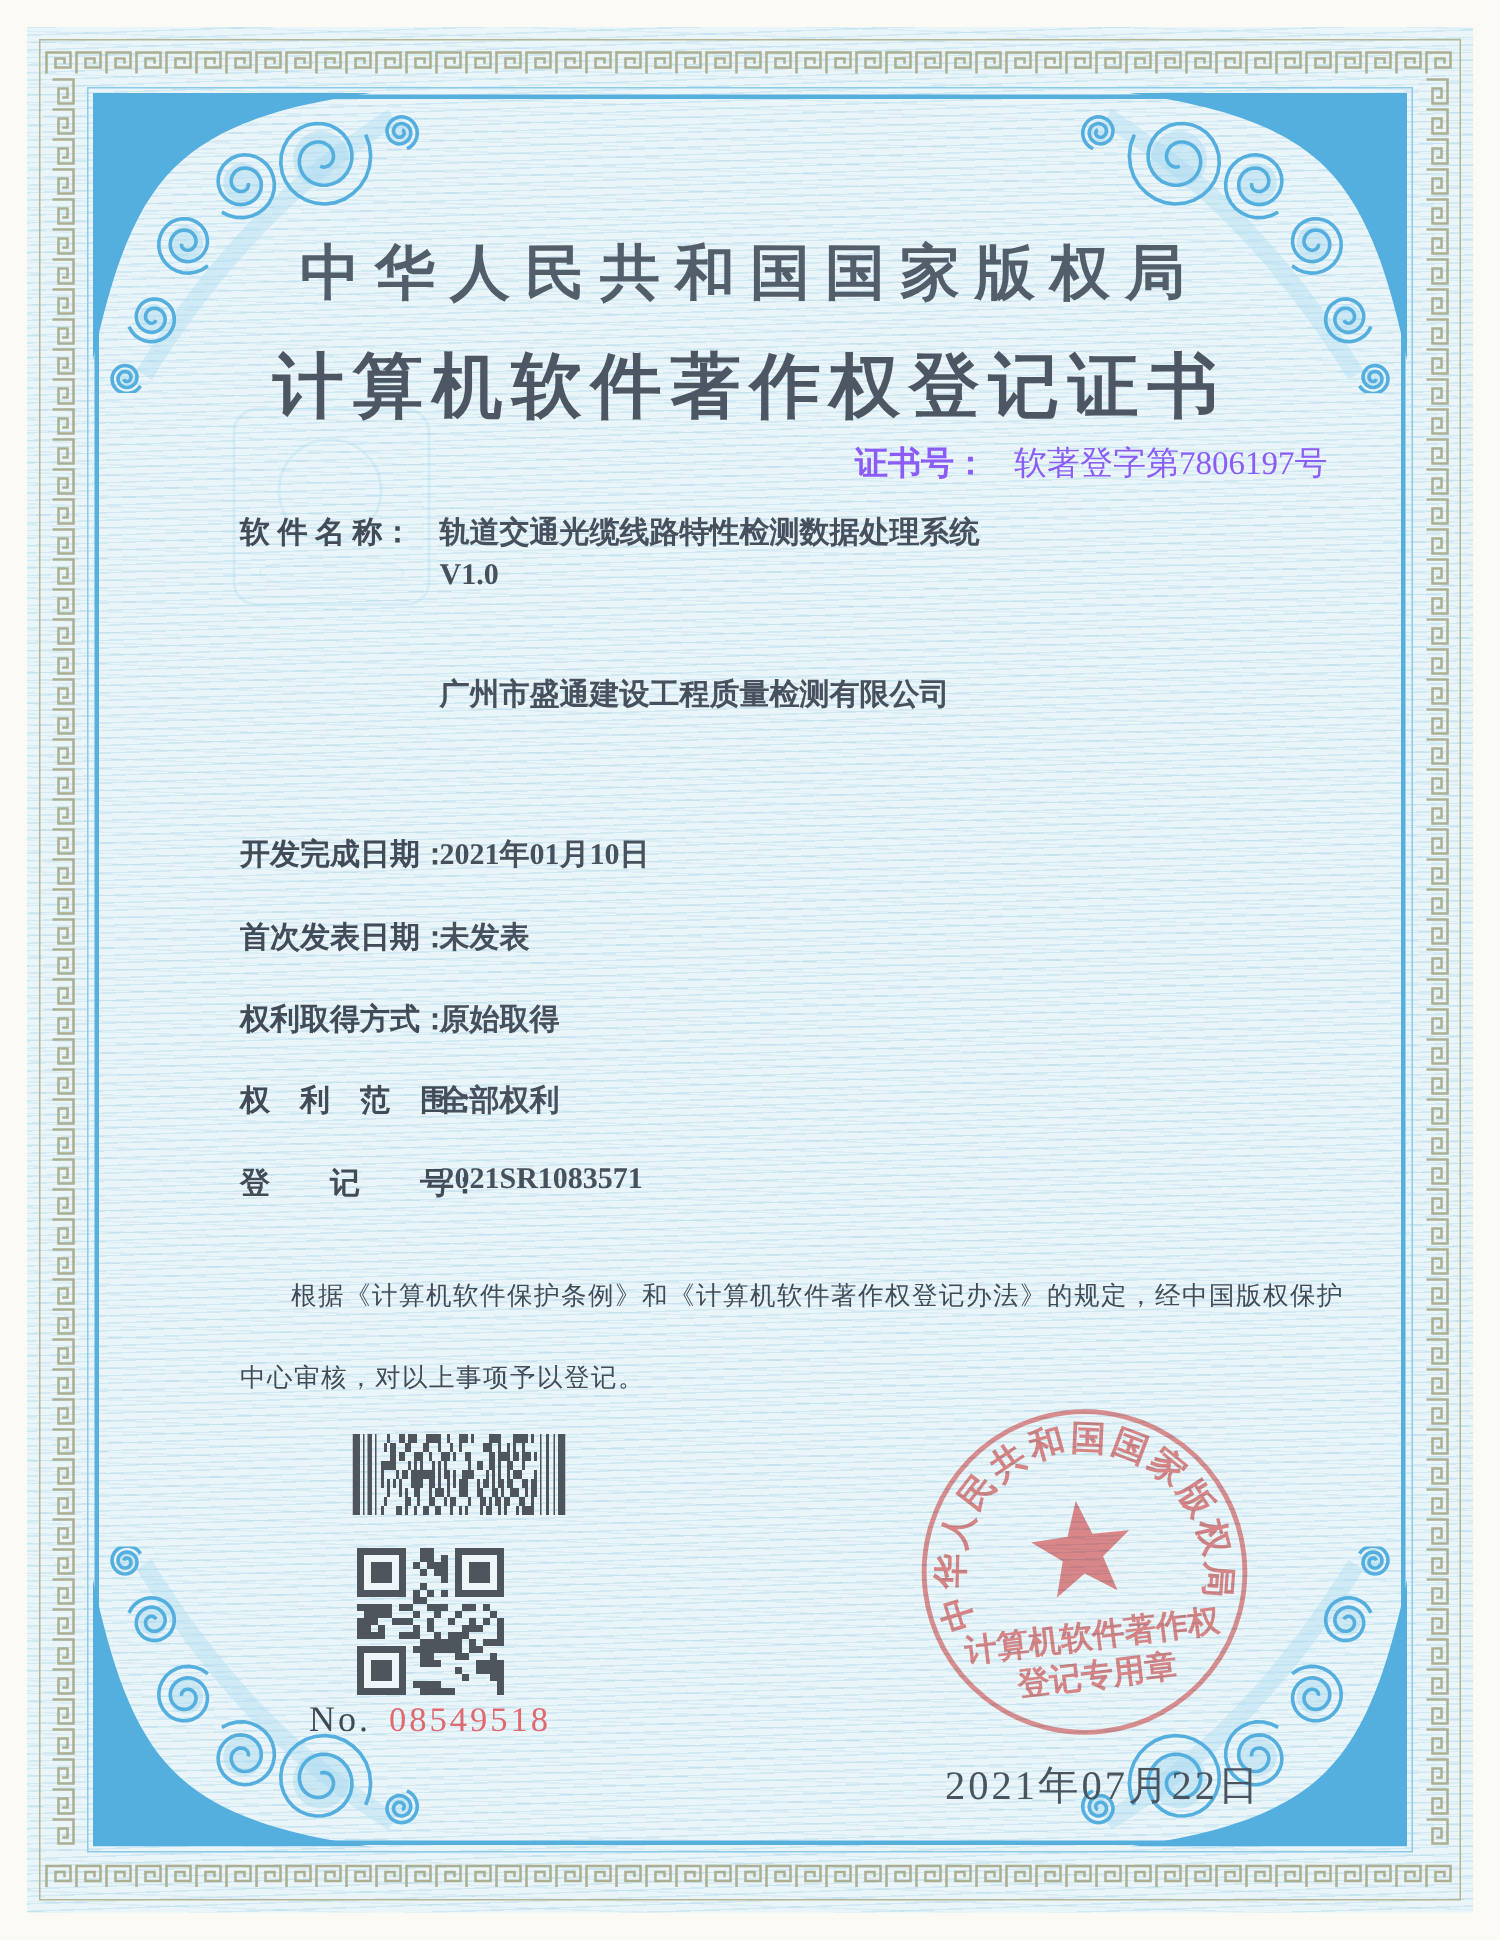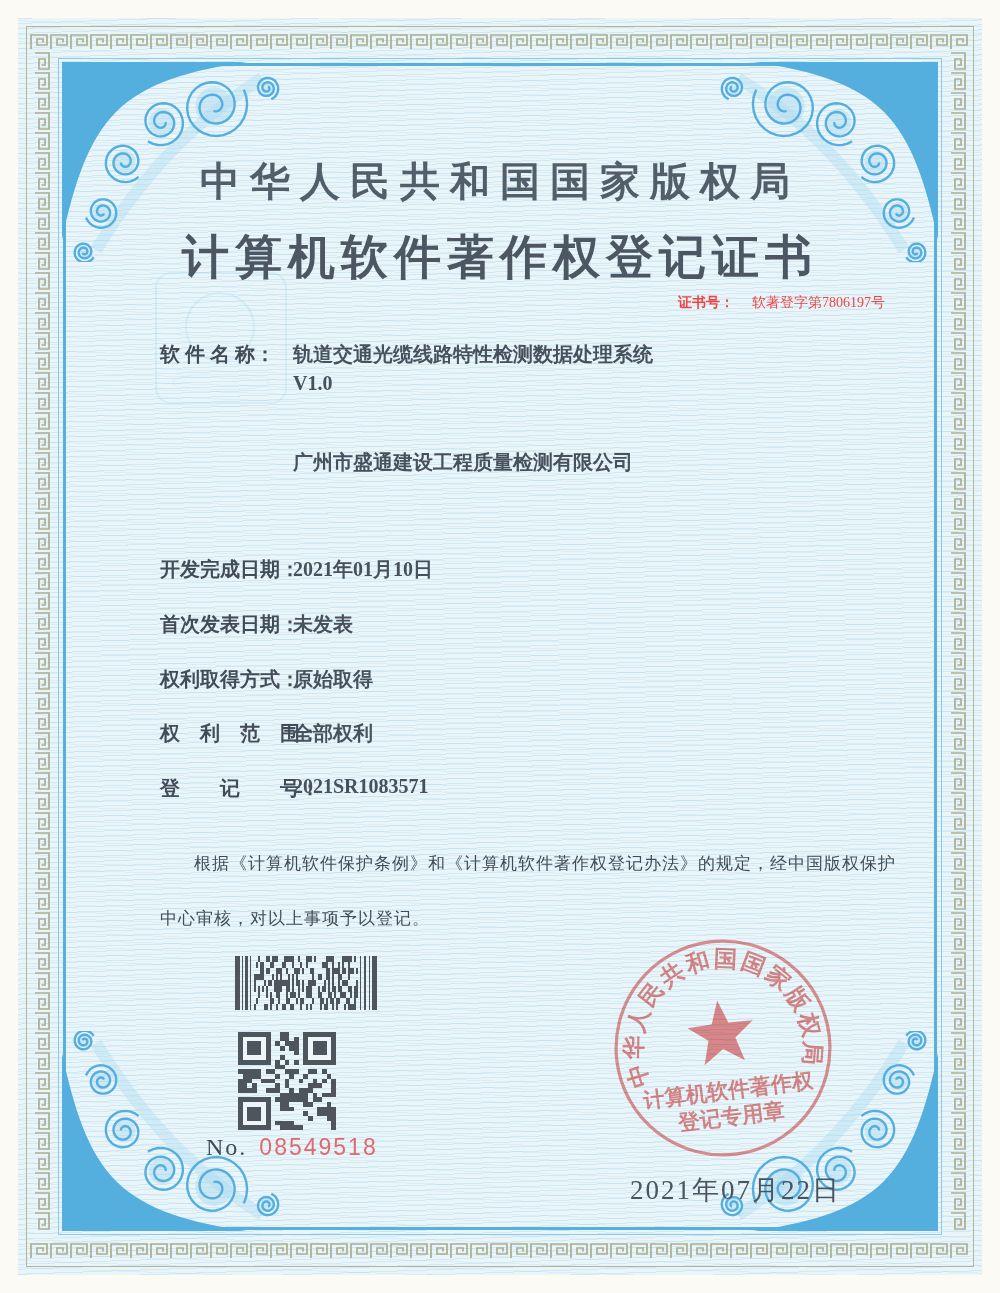--- a/index.html
+++ b/index.html
@@ -35,39 +35,39 @@
       border:2px solid rgba(140,205,230,0.38);border-radius:50%;}
   .watermark::after{content:"";position:absolute;left:16px;bottom:12px;right:16px;height:14px;
       border:1.5px solid rgba(140,205,230,0.30);border-radius:40%;}
 
   
   .txt{position:absolute;color:#4b5663;z-index:3;white-space:nowrap;}
   .issuer{left:0;right:0;top:154px;text-align:center;font-size:40px;font-weight:700;
       letter-spacing:10px;color:#535e6b;}
   .cert-title{left:0;right:0;top:214px;text-align:center;font-size:47px;font-weight:700;
       letter-spacing:6px;color:#4d5763;margin-top:12px;}
-  .cert-no{top:294px;right:115px;font-size:14px;color:#ef4444;}
+  .cert-no{top:294px;right:115px;font-size:22px;color:#8b5cf6;}
   .cert-no .lbl{font-weight:700;margin-right:18px;}
 
   .row{position:absolute;left:160px;font-size:20px;z-index:3;white-space:nowrap;}
   .row .flabel{display:inline-block;min-width:158px;font-weight:700;color:#414c58;}
   .row{width:760px;}
   .r0{top:341px;} .r1{top:449px;} .r2{top:556px;} .r3{top:611px;}
   .r4{top:666px;} .r5{top:720px;} .r6{top:775px;}
   .val-abs{position:absolute;left:293px;font-size:20px;font-weight:600;color:#46515d;z-index:3;white-space:nowrap;}
 
   .statement{position:absolute;left:160px;top:836px;width:752px;font-size:17px;line-height:55px;
       color:#414c58;text-indent:2em;letter-spacing:1px;z-index:3;white-space:normal;}
 
   .barcode{position:absolute;left:235px;top:956px;z-index:3;}
   .qrcode{position:absolute;left:238px;top:1032px;z-index:3;}
 
   .serial{position:absolute;left:206px;top:1134px;font-size:24px;z-index:3;}
   .serial .no{color:#3f4a55;letter-spacing:2px;}
-  .serial .num{color:#e0696f;font-family:Liberation Sans, sans-serif;
+  .serial .num{color:#e0696f;font-family:Liberation Serif, serif;
       font-size:23px;letter-spacing:2px;margin-left:12px;}
 
   .seal{position:absolute;left:611px;top:936px;width:224px;height:224px;z-index:2;
       transform:rotate(-7deg);mix-blend-mode:multiply;opacity:.92;}
   .issue-date{position:absolute;left:630px;top:1140px;font-size:27px;letter-spacing:2px;
       color:#49545f;z-index:3;margin-top:32px;}
 </style>
 </head>
 <body>
 

